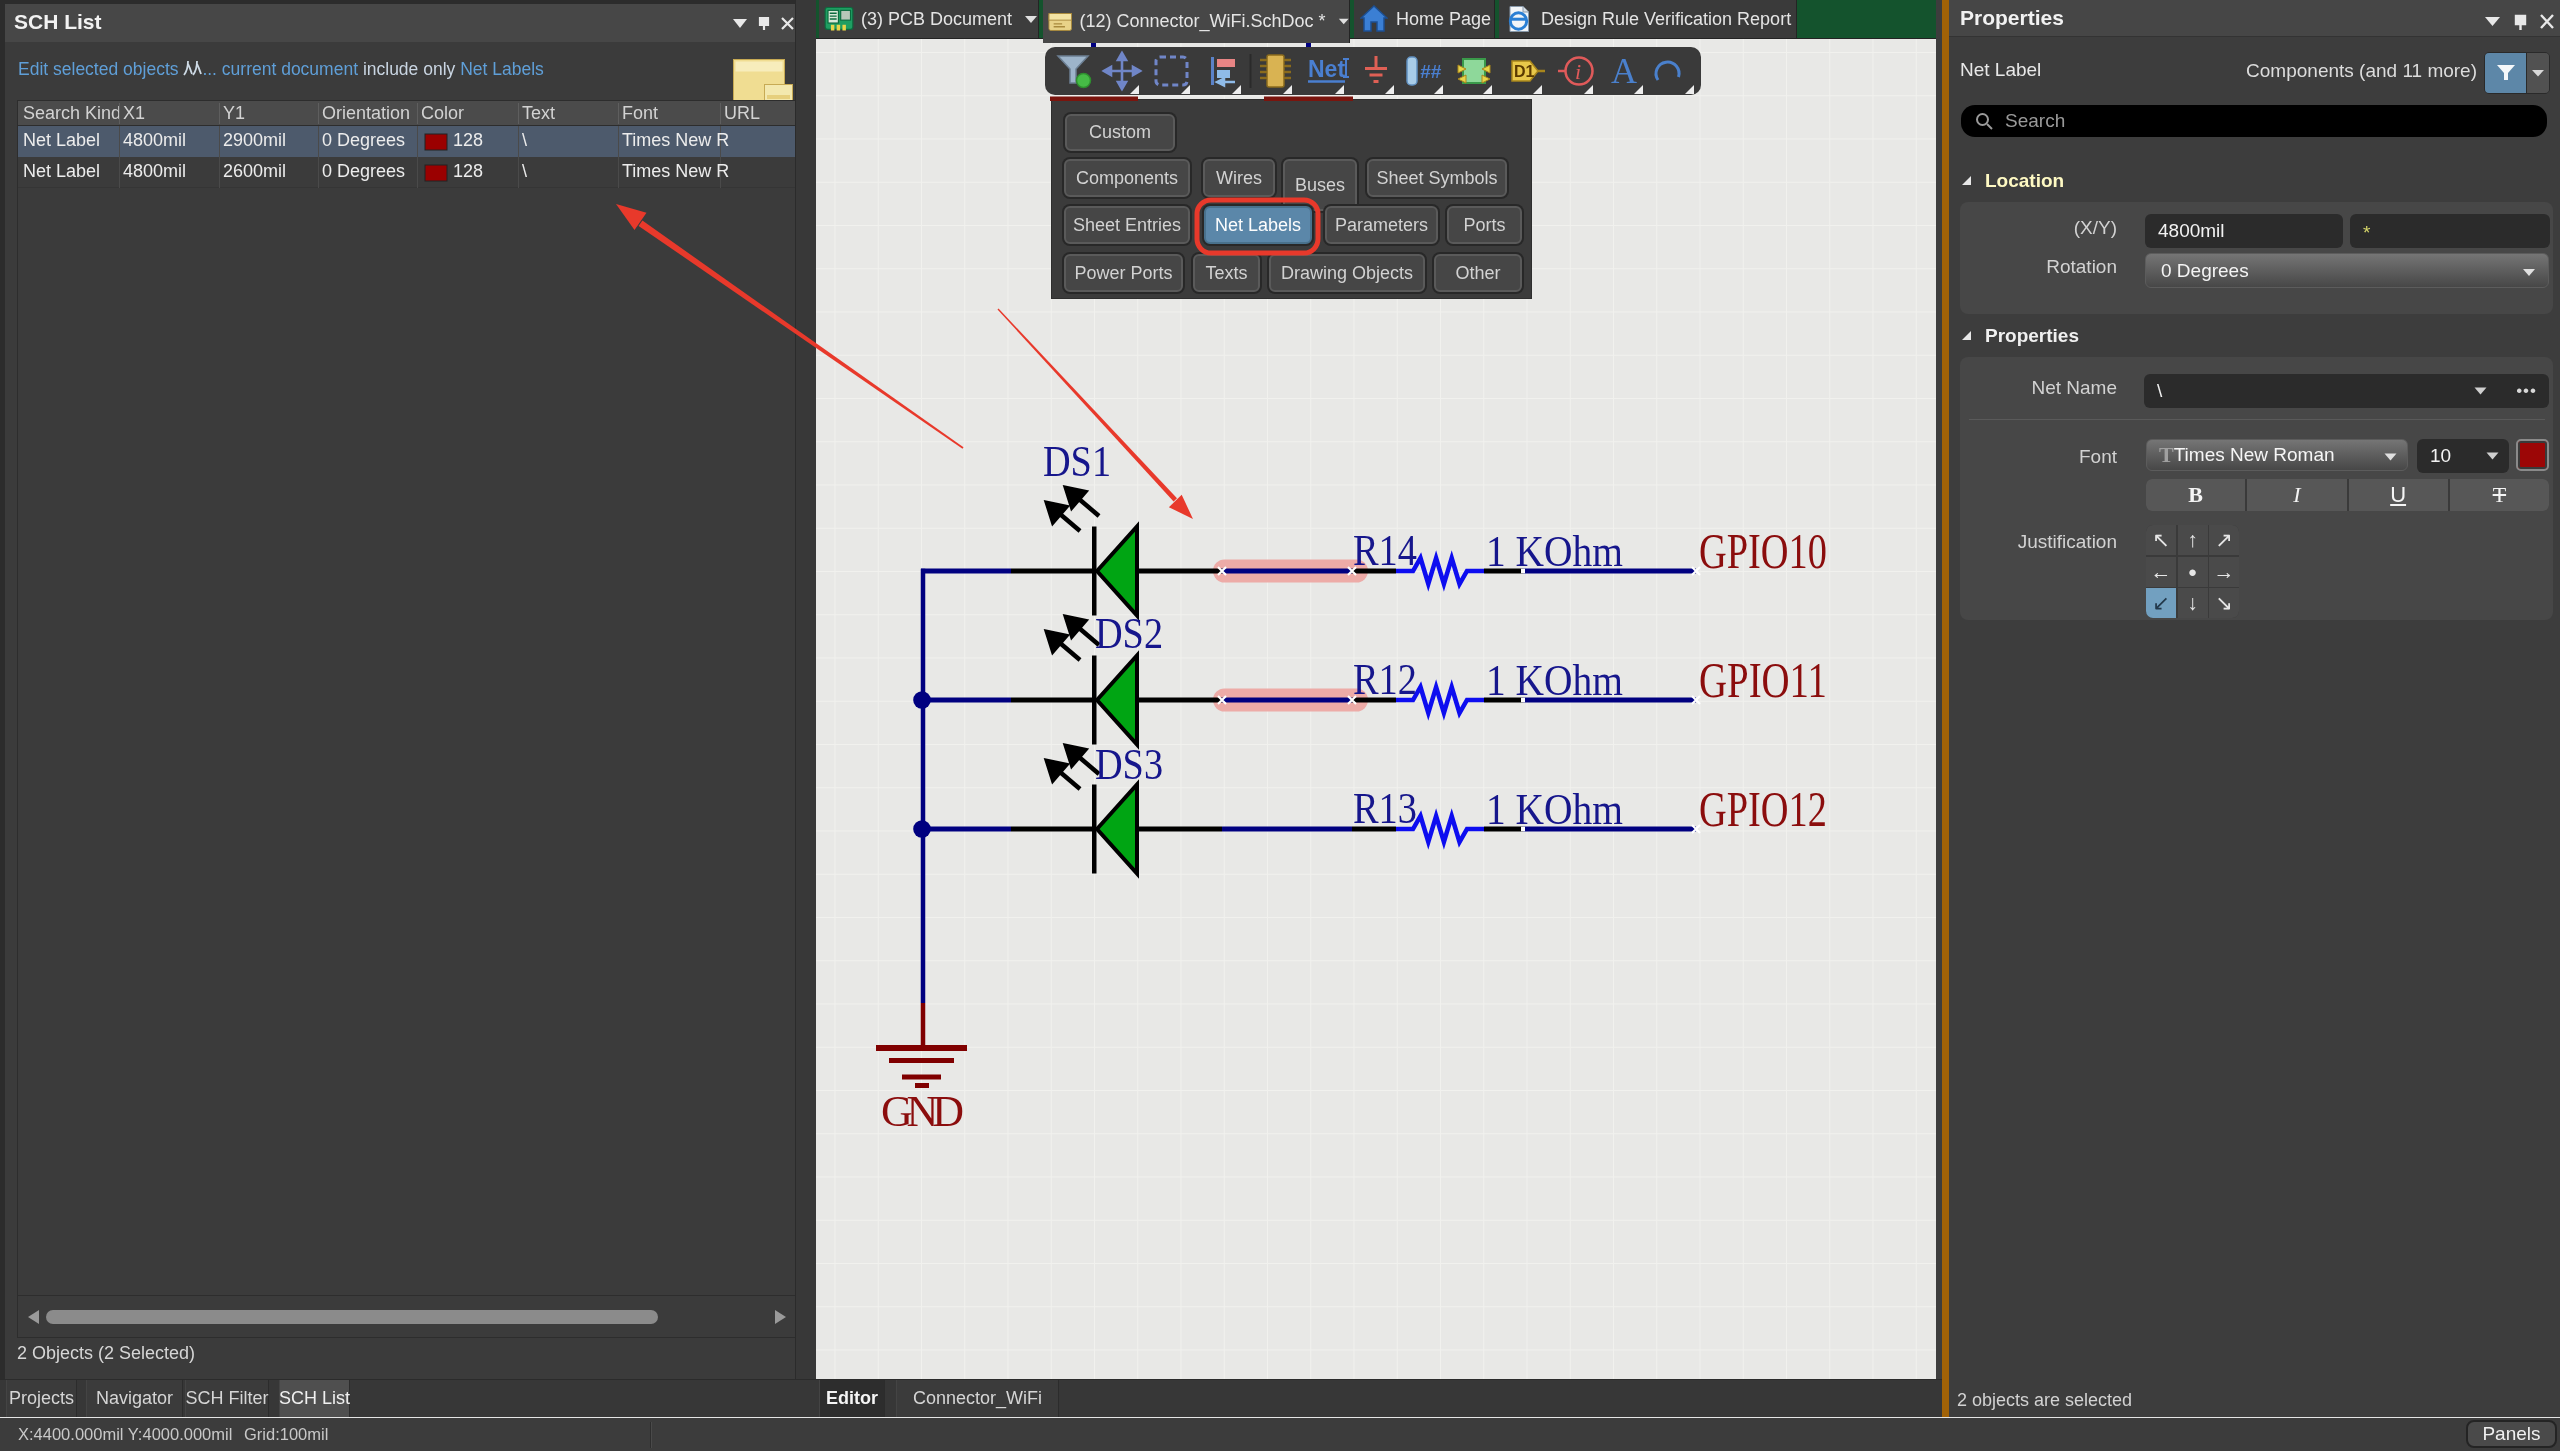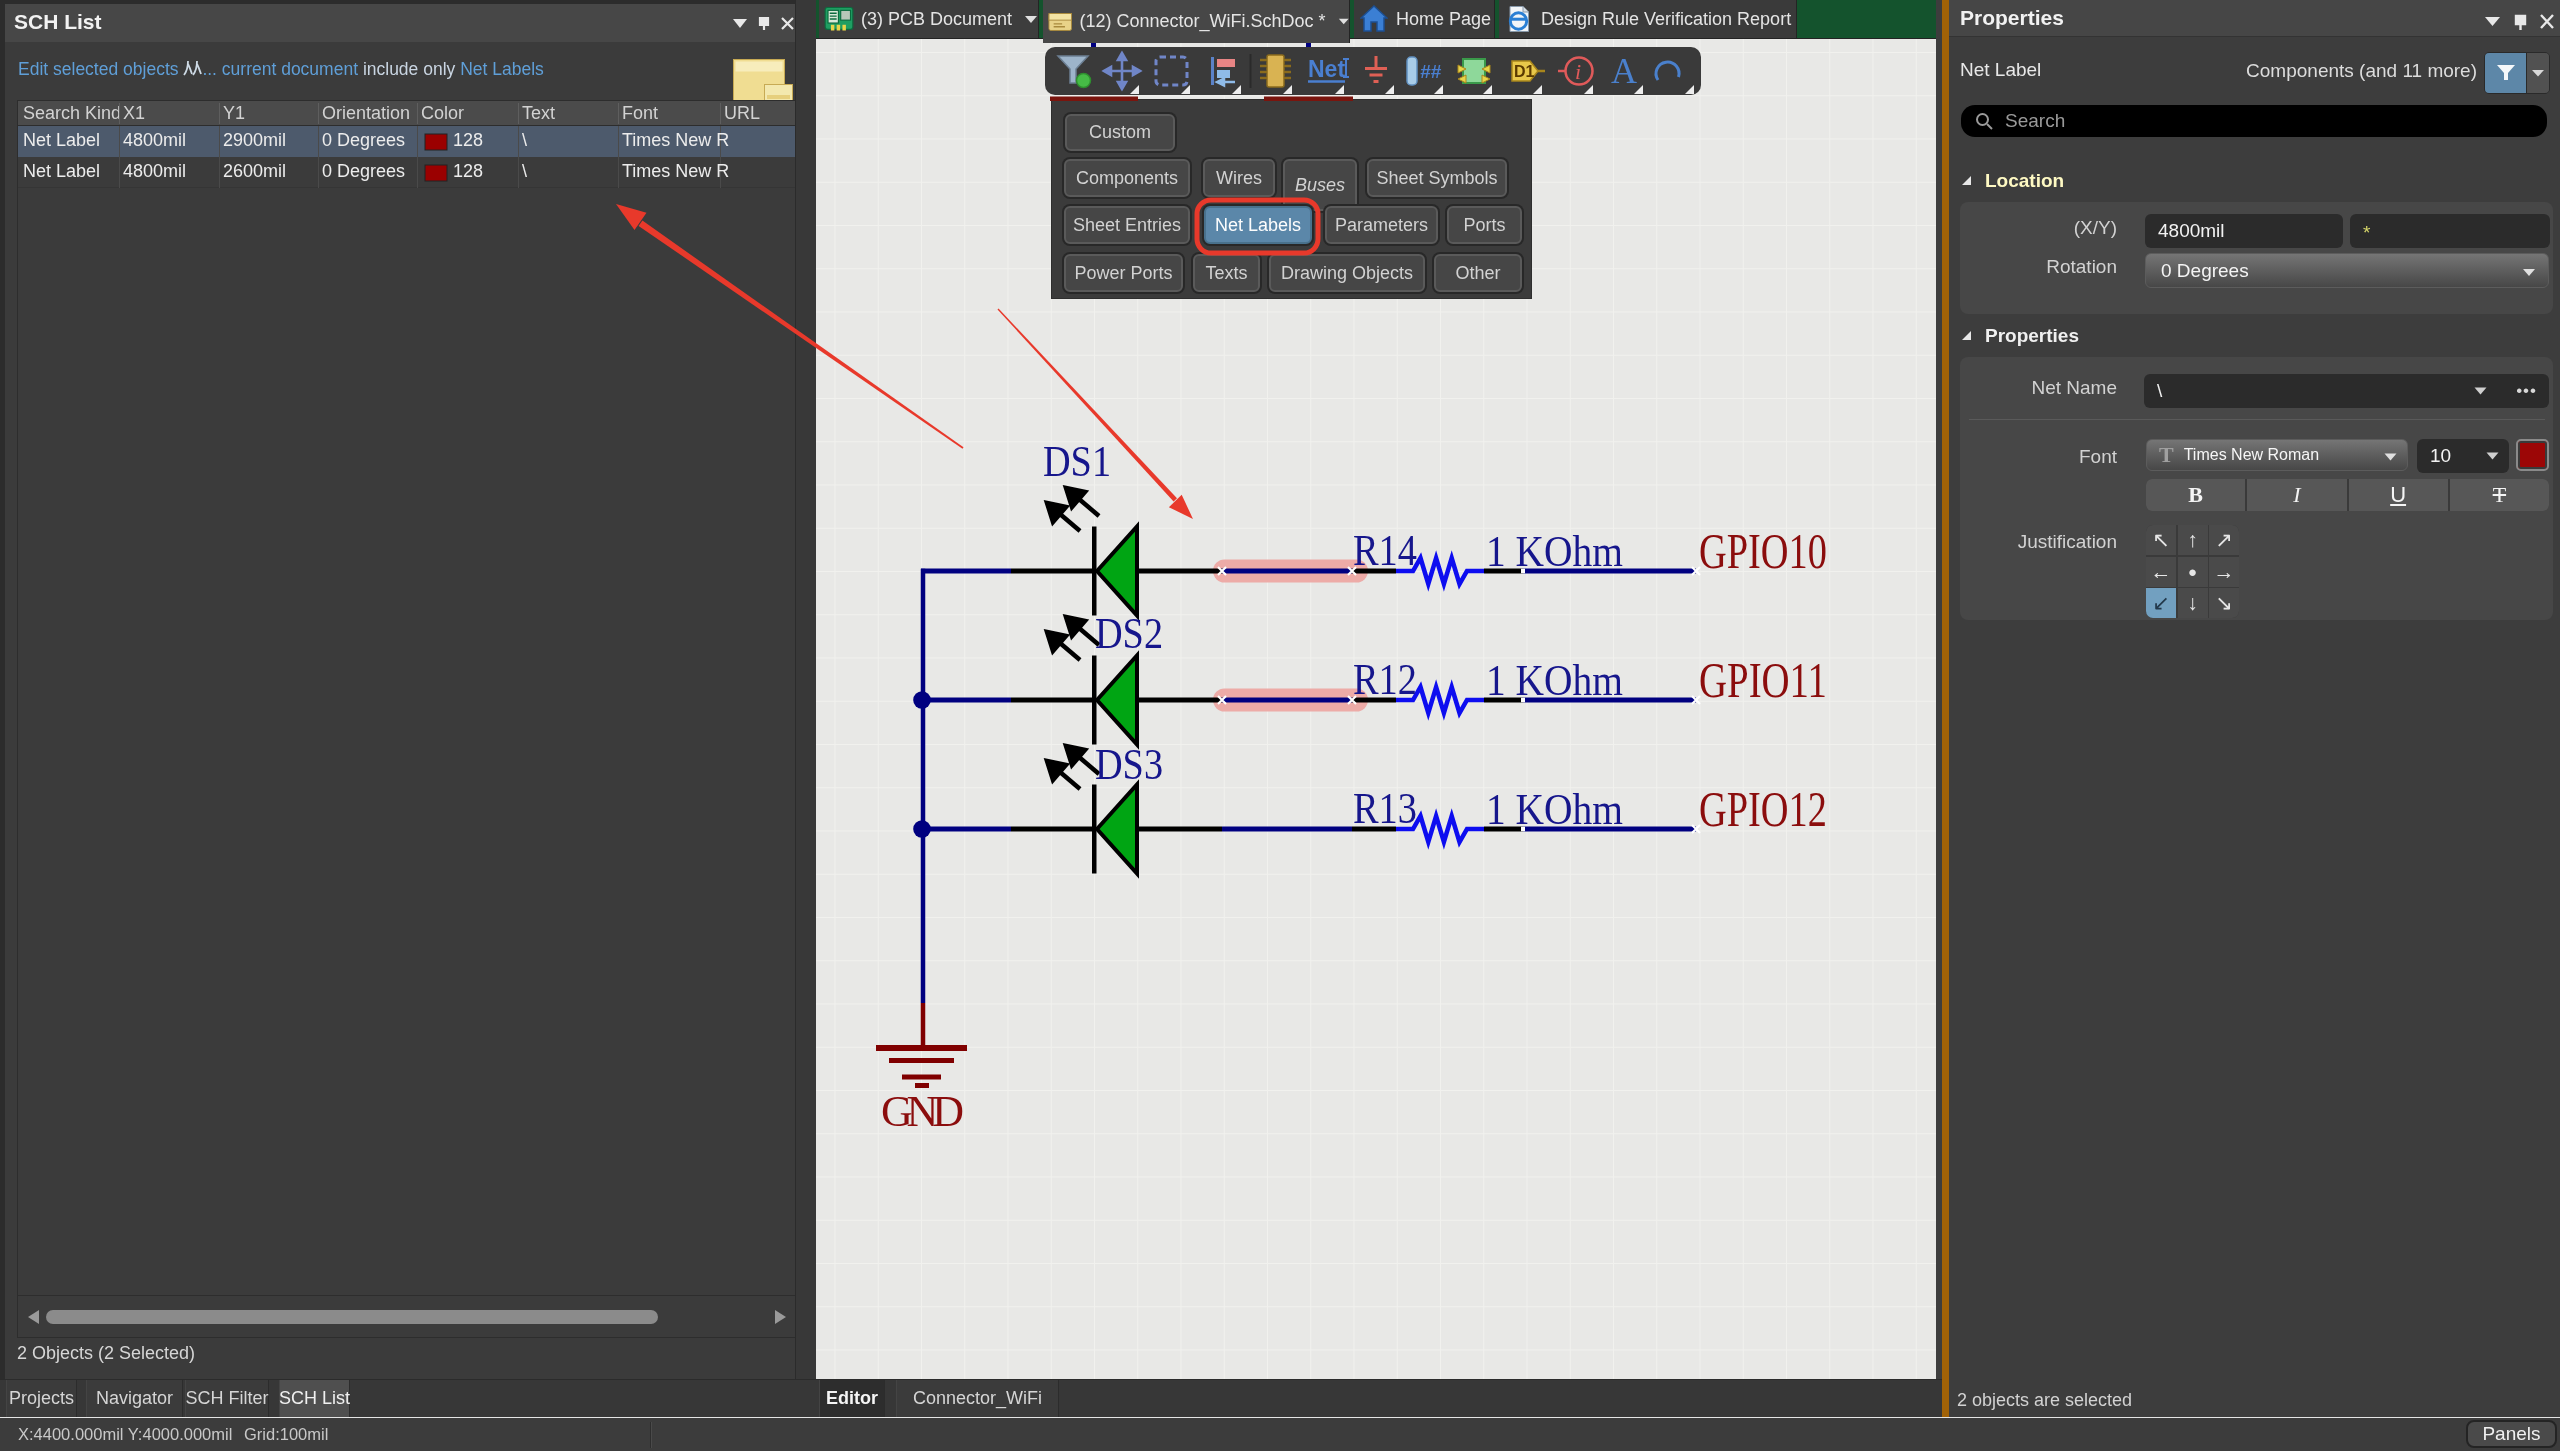--- a/index.html
+++ b/index.html
@@ -366,21 +366,21 @@
     <polygon points="589,47 598,47 598,38"></polygon>
     <polygon points="640,47 649,47 649,38"></polygon>
   </g>
 </svg>
 </div>
 
 <div class="abs" id="popup" style="left:1051px;top:99px;width:481px;height:200px;background:#3b3b3b;border:1px solid #2e2e2e;">
   <div class="abs pbtn" style="left:13px;top:14px;width:110px;height:37px;">Custom</div>
   <div class="abs pbtn" style="left:12px;top:59px;width:126px;height:38px;">Components</div>
   <div class="abs pbtn" style="left:151px;top:59px;width:72px;height:38px;">Wires</div>
-  <div class="abs pbtn" style="left:231px;top:59px;width:74px;height:52px;font-style:italic;">Buses</div>
+  <div class="abs pbtn" style="left:231px;top:59px;width:74px;height:52px;">Buses</div>
   <div class="abs pbtn" style="left:315px;top:59px;width:140px;height:38px;">Sheet Symbols</div>
   <div class="abs pbtn" style="left:12px;top:106px;width:126px;height:38px;">Sheet Entries</div>
   <div class="abs pbtn" style="left:152px;top:106px;width:108px;height:38px;background:#5b87a9;color:#fdfdfd;border-color:#49718c;">Net Labels</div>
   <div class="abs pbtn" style="left:273px;top:106px;width:113px;height:38px;">Parameters</div>
   <div class="abs pbtn" style="left:395px;top:106px;width:75px;height:38px;">Ports</div>
   <div class="abs pbtn" style="left:12px;top:154px;width:119px;height:38px;">Power Ports</div>
   <div class="abs pbtn" style="left:141px;top:154px;width:67px;height:38px;">Texts</div>
   <div class="abs pbtn" style="left:217px;top:154px;width:156px;height:38px;">Drawing Objects</div>
   <div class="abs pbtn" style="left:382px;top:154px;width:88px;height:38px;">Other</div>
 </div>
@@ -454,21 +454,21 @@
     <div class="abs pinput" style="left:184px;top:17px;width:405px;">\
       <svg class="abs" style="right:62px;top:13px;" width="13" height="8" viewBox="0 0 13 8">
           <polygon points="0.5,0.5 12.5,0.5 6.5,7.5" fill="#cfcfcf"></polygon>
         </svg>
       <span class="abs" style="right:12px;top:0;height:100%;display:flex;align-items:center;font-size:17px;color:#d8d8d8;letter-spacing:1px;">•••</span>
     </div>
     <div class="abs" style="left:9px;top:62px;width:576px;border-top:1px solid #5a5a5a;"></div>
     <div class="abs plabel" style="left:0;top:89px;width:168px;">Font</div>
     <div class="abs" style="left:186px;top:82px;width:262px;height:32px;border-radius:6px;background:linear-gradient(#757575,#474747);border:1px solid #5c5c5c;display:flex;align-items:center;">
       <span style="margin-left:12px;font-size:22px;color:#a0a0a0;font-family:'Liberation Serif',serif;font-weight:bold;">T</span>
-      <span style="margin-left:10px;font-size:16px;color:#f6f6f6;">Times New Roman</span>
+      <span style="font-size:19px;color:#f6f6f6;">Times New Roman</span>
       <svg class="abs" style="right:10px;top:13px;" width="13" height="8" viewBox="0 0 13 8">
           <polygon points="0.5,0.5 12.5,0.5 6.5,7.5" fill="#e0e0e0"></polygon>
         </svg>
     </div>
     <div class="abs pinput" style="left:457px;top:82px;width:92px;">10
       <svg class="abs" style="right:10px;top:13px;" width="13" height="8" viewBox="0 0 13 8">
           <polygon points="0.5,0.5 12.5,0.5 6.5,7.5" fill="#cfcfcf"></polygon>
         </svg>
     </div>
     <div class="abs" style="left:556px;top:82px;width:33px;height:32px;border:2px solid #8a8a8a;border-radius:5px;background:#9c0606;box-shadow:inset 0 0 0 2px #3a3a3a;"></div>

